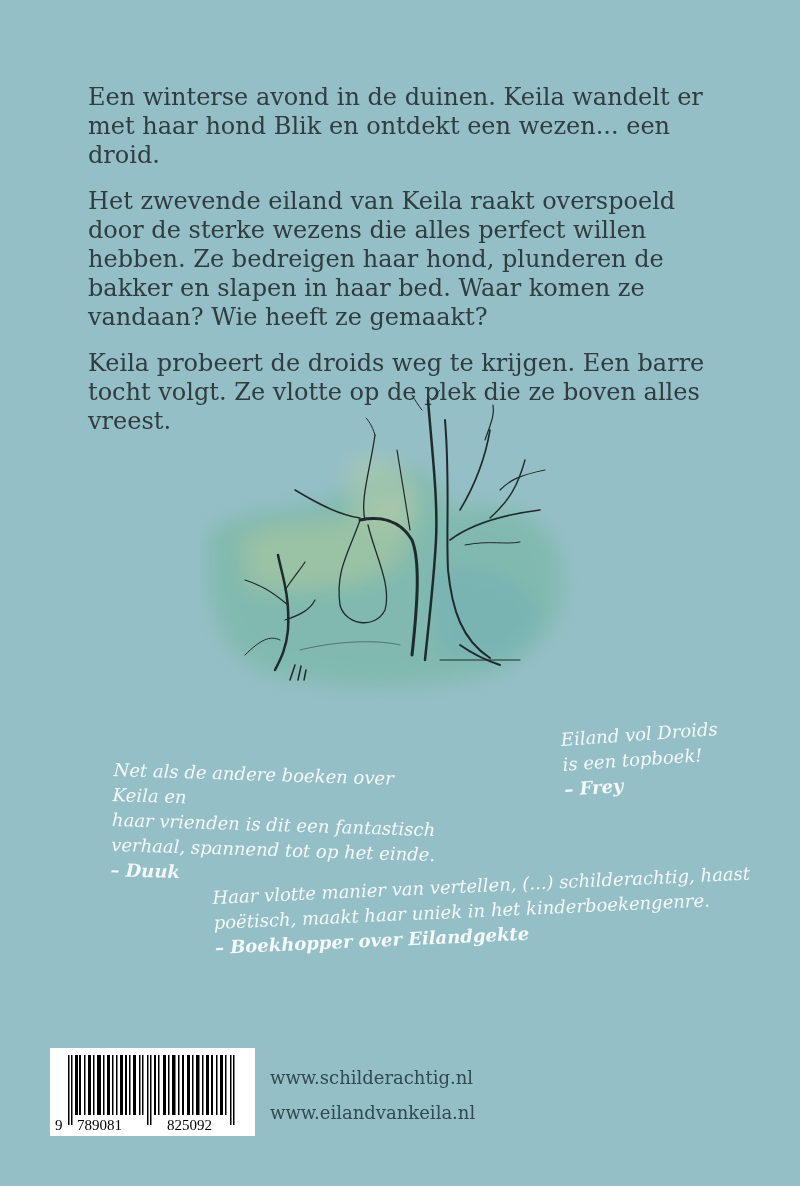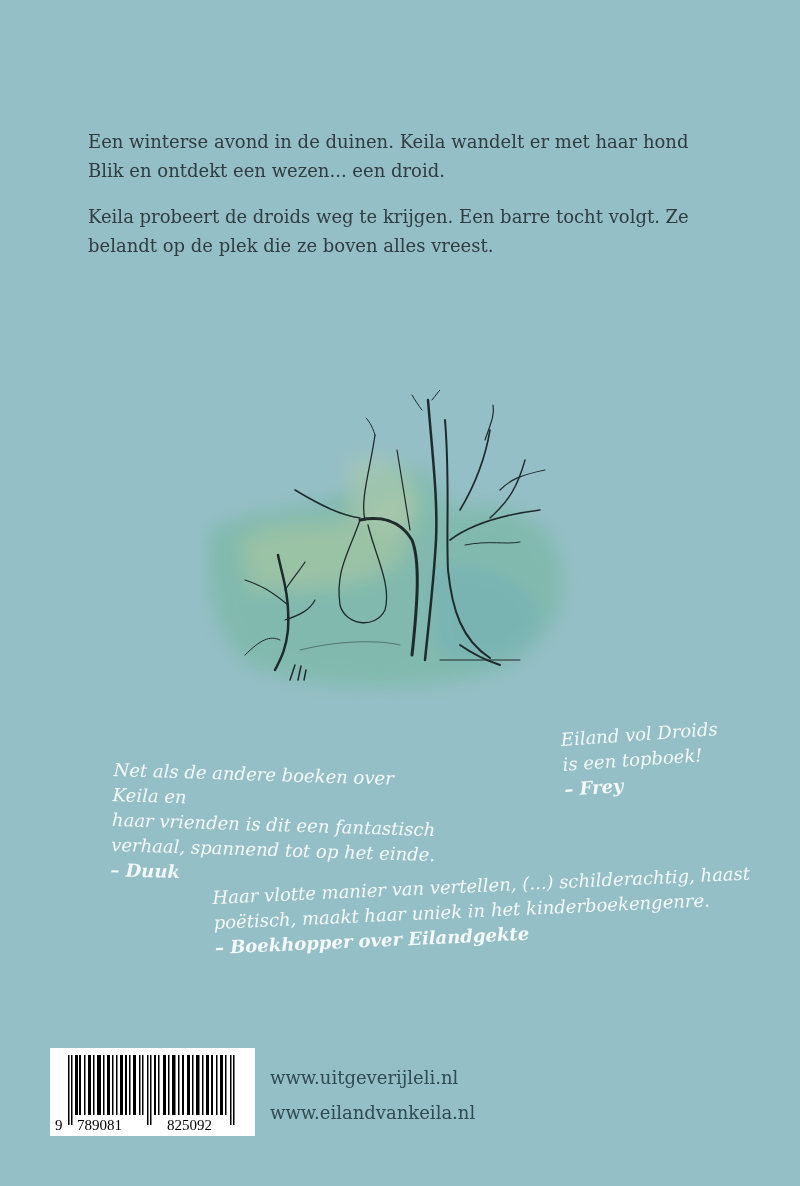--- a/index.html
+++ b/index.html
@@ -4,21 +4,21 @@
   <style>
     html, body { margin: 0; padding: 0; }
     body {
       width: 800px; height: 1186px;
       background: #95bfc6;
       position: relative; overflow: hidden;
       font-family: "DejaVu Serif", "Liberation Serif", serif;
     }
     .blurb {
       position: absolute; left: 88px; top: 83px; width: 640px;
-      color: #2f3c40; font-size: 18px; line-height: 29px; margin-top: 44px;
+      color: #2f3c40; font-size: 24px; line-height: 29px;
     }
     .blurb p { margin: 0 0 17px 0; }
     .illustration {
       position: absolute; left: 200px; top: 390px; width: 380px; height: 310px;
     }
     .quote {
       position: absolute; color: #f4f8f8;
       font-family: "DejaVu Serif", "Liberation Serif", serif;
       font-style: italic; font-size: 18px; line-height: 25px;
     }
@@ -35,21 +35,22 @@
       position: absolute; left: 270px; top: 1060px;
       color: #2f4a50; font-size: 18px; line-height: 35px;
     }
     .urls div { white-space: nowrap; }
   </style>
 </head>
 <body>
 
 <div class="blurb">
   <p>Een winterse avond in de duinen. Keila wandelt er met haar hond Blik en ontdekt een wezen... een droid.</p>
-  <p>Keila probeert de droids weg te krijgen. Een barre tocht volgt. Ze belandt op de plek die ze boven alles vreest.</p>
+  <p>Het zwevende eiland van Keila raakt overspoeld door de sterke wezens die alles perfect willen hebben. Ze bedreigen haar hond, plunderen de bakker en slapen in haar bed. Waar komen ze vandaan? Wie heeft ze gemaakt?</p>
+  <p>Keila probeert de droids weg te krijgen. Een barre tocht volgt. Ze vlotte op de plek die ze boven alles vreest.</p>
 </div>
 
 <div class="illustration">
   <svg width="380" height="310" viewBox="0 0 380 310" xmlns="http://www.w3.org/2000/svg">
     <defs>
       <filter id="blur" x="-20%" y="-20%" width="140%" height="140%">
           <feGaussianBlur stdDeviation="10"></feGaussianBlur>
         </filter>
     </defs>
     <g filter="url(#blur)" opacity="0.9">
@@ -155,15 +156,15 @@
       <rect x="180" y="7" width="1.5" height="70"></rect>
         <rect x="183" y="7" width="1.5" height="70"></rect>
     </g>
     <text x="5" y="82" font-family="Liberation Serif, serif" font-size="15" fill="#000">9</text>
     <text x="27" y="82" font-family="Liberation Serif, serif" font-size="15" fill="#000">789081</text>
     <text x="117" y="82" font-family="Liberation Serif, serif" font-size="15" fill="#000">825092</text>
   </svg>
 </div>
 
 <div class="urls">
-  <div>www.uitgeverijleli.nl</div>
+  <div>www.schilderachtig.nl</div>
   <div>www.eilandvankeila.nl</div>
 </div>
 
 </body></html>

